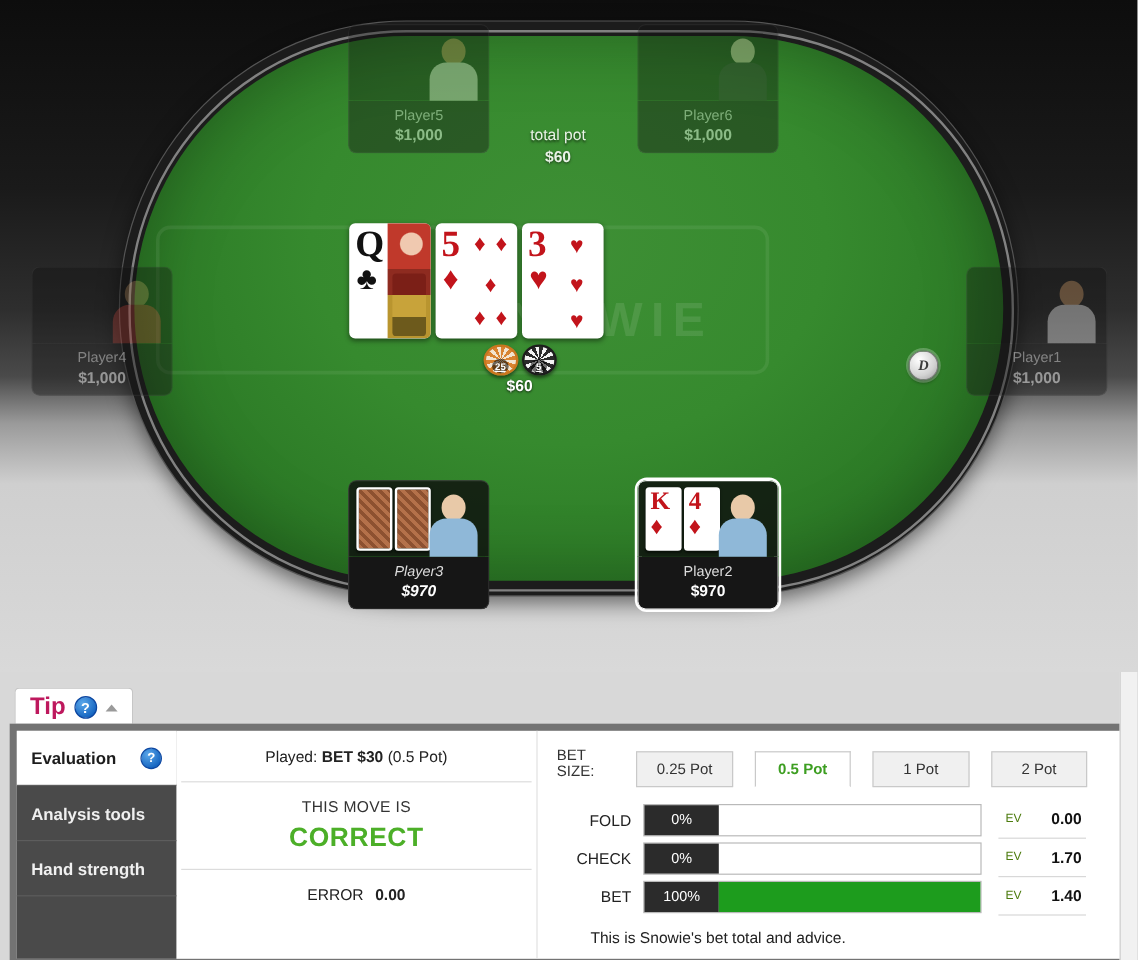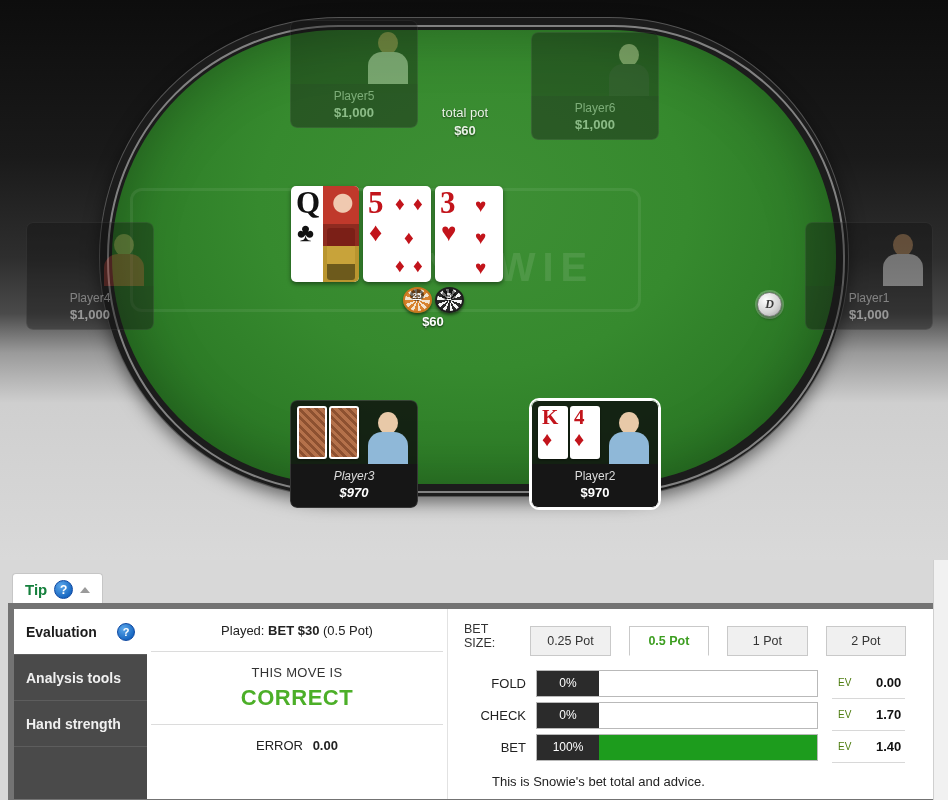--- a/index.html
+++ b/index.html
@@ -82,21 +82,21 @@
     border-radius:3px;
   }
 
   
   .chips{position:absolute;left:398px;top:287px;width:70px;text-align:center;}
   .chip-row{display:flex;justify-content:center;gap:3px;}
   .chip{
     width:25px;height:22px;border-radius:50%;position:relative;
     box-shadow:0 2px 3px rgba(0,0,0,.5);
     font-size:8px;font-weight:bold;color:#fff;
-    display:flex;align-items:flex-start;justify-content:center;text-decoration:underline;
+    display:flex;align-items:flex-end;justify-content:center;text-decoration:underline;
   }
   .chip-25{background:repeating-conic-gradient(#d8832f 0 18deg,#f2e4cf 18deg 36deg);border:2px solid #c9761f;}
   .chip-5{background:repeating-conic-gradient(#2b2b2b 0 18deg,#f4f4f4 18deg 36deg);border:2px solid #1d1d1d;}
   .chip span{
     background:rgba(0,0,0,.55);border-radius:50%;
     width:14px;height:12px;display:flex;align-items:center;justify-content:center;
   }
   .chip-amt{
     margin-top:1px;color:#fff;font-size:13px;font-weight:bold;
     text-shadow:0 1px 2px rgba(0,0,0,.75);
@@ -107,21 +107,21 @@
     position:absolute;left:757px;top:292px;width:23px;height:23px;border-radius:50%;
     background:radial-gradient(circle at 35% 30%,#ffffff,#d2d2d2 60%,#9c9c9c 100%);
     border:1px solid #7e7e7e;
     box-shadow:0 0 0 2px rgba(255,255,255,.25),0 2px 3px rgba(0,0,0,.45);
     display:flex;align-items:center;justify-content:center;
     font-family:"Liberation Serif",serif;font-style:italic;font-weight:bold;
     font-size:12px;color:#3a3a3a;
   }
 
   
-  .seat{position:absolute;width:128px;border-radius:7px;overflow:hidden;}
+  .seat{position:absolute;width:118px;border-radius:7px;overflow:hidden;}
   .seat .seat-top{
     height:63px;position:relative;
     background:rgba(15,15,15,.82);
     border:1px solid rgba(255,255,255,.14);
     border-bottom:none;border-radius:7px 7px 0 0;
   }
   .seat .seat-info{
     background:#161616;border:1px solid rgba(255,255,255,.14);border-top:none;
     border-radius:0 0 7px 7px;
     text-align:center;padding:4px 0 6px;
@@ -151,21 +151,21 @@
     box-shadow:0 1px 2px rgba(0,0,0,.5);
   }
 
   
   .tipbar{position:absolute;left:0;top:560px;width:948px;height:44px;}
   .tip-tab{
     position:absolute;left:12px;top:13px;height:31px;padding:0 12px;
     background:#fff;border:1px solid #c6c6c6;border-bottom:none;
     border-radius:4px 4px 0 0;display:flex;align-items:center;gap:7px;
   }
-  .tip-label{font-size:15px;color:#15803d;font-weight:bold;}
+  .tip-label{font-size:20px;color:#be185d;font-weight:bold;}
   .q-icon{
     width:17px;height:17px;border-radius:50%;
     background:radial-gradient(circle at 35% 30%,#5ba7ea,#1565c0 75%);
     color:#fff;font-size:12px;font-weight:bold;
     display:flex;align-items:center;justify-content:center;
     border:1px solid #0d47a1;
   }
   .caret-up{
     width:0;height:0;border-left:5px solid transparent;border-right:5px solid transparent;
     border-bottom:6px solid #9a9a9a;
@@ -295,21 +295,21 @@
           <div class="av-head" style="background:#a9754f;"></div>
           <div class="av-body" style="background:#cfc9c4;"></div>
         </div>
       </div>
       <div class="seat-info">
         <div class="pname">Player5</div>
         <div class="pstack">$1,000</div>
       </div>
     </div>
 
-    <div class="seat inactive" style="left:531px;top:32px;">
+    <div class="seat inactive" style="left:531px;top:20px;">
       <div class="seat-top">
         <div class="avatar">
           <div class="av-head" style="background:#c9b8a4;"></div>
           <div class="av-body" style="background:#2a2a2a;"></div>
         </div>
       </div>
       <div class="seat-info">
         <div class="pname">Player6</div>
         <div class="pstack">$1,000</div>
       </div>

